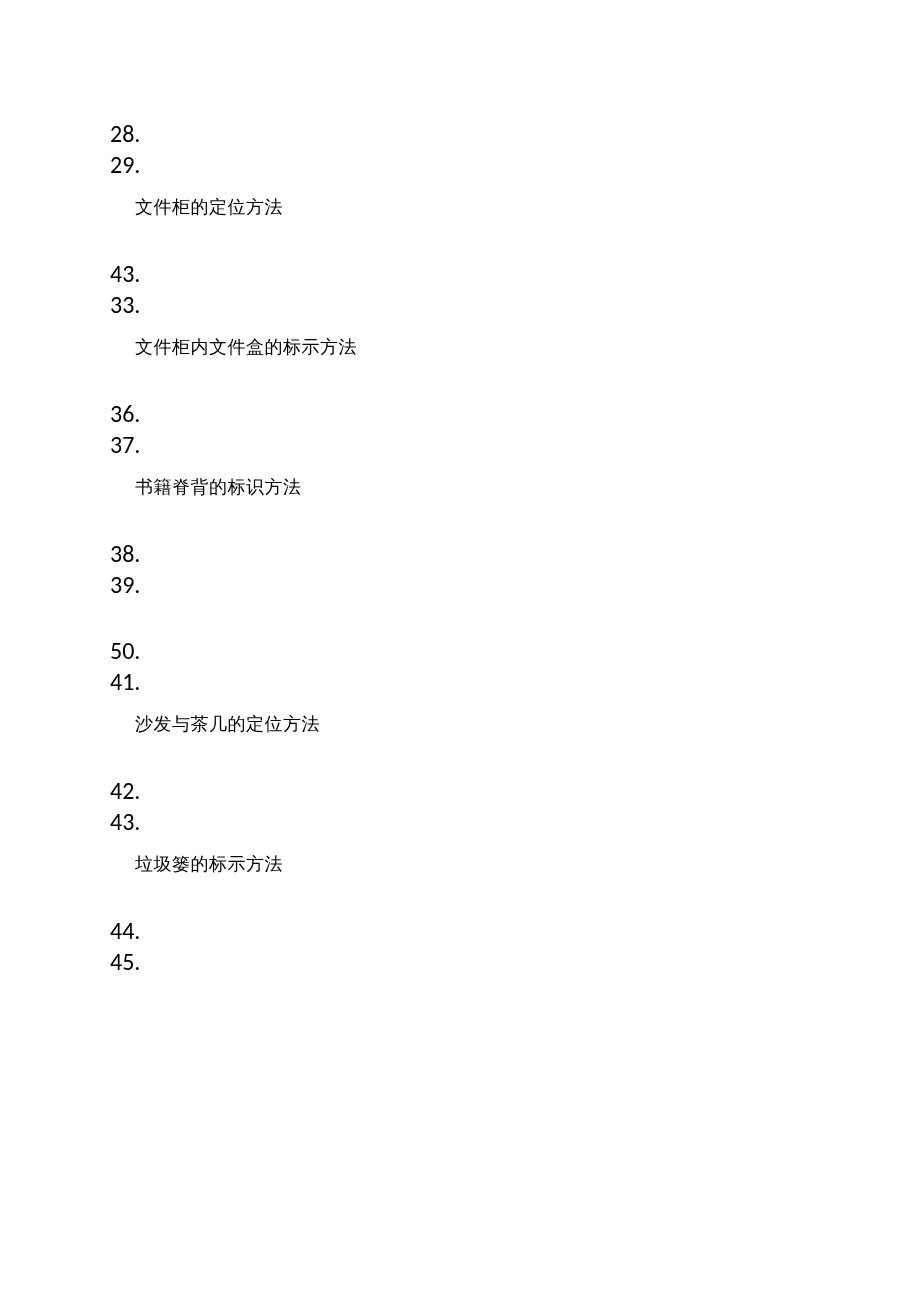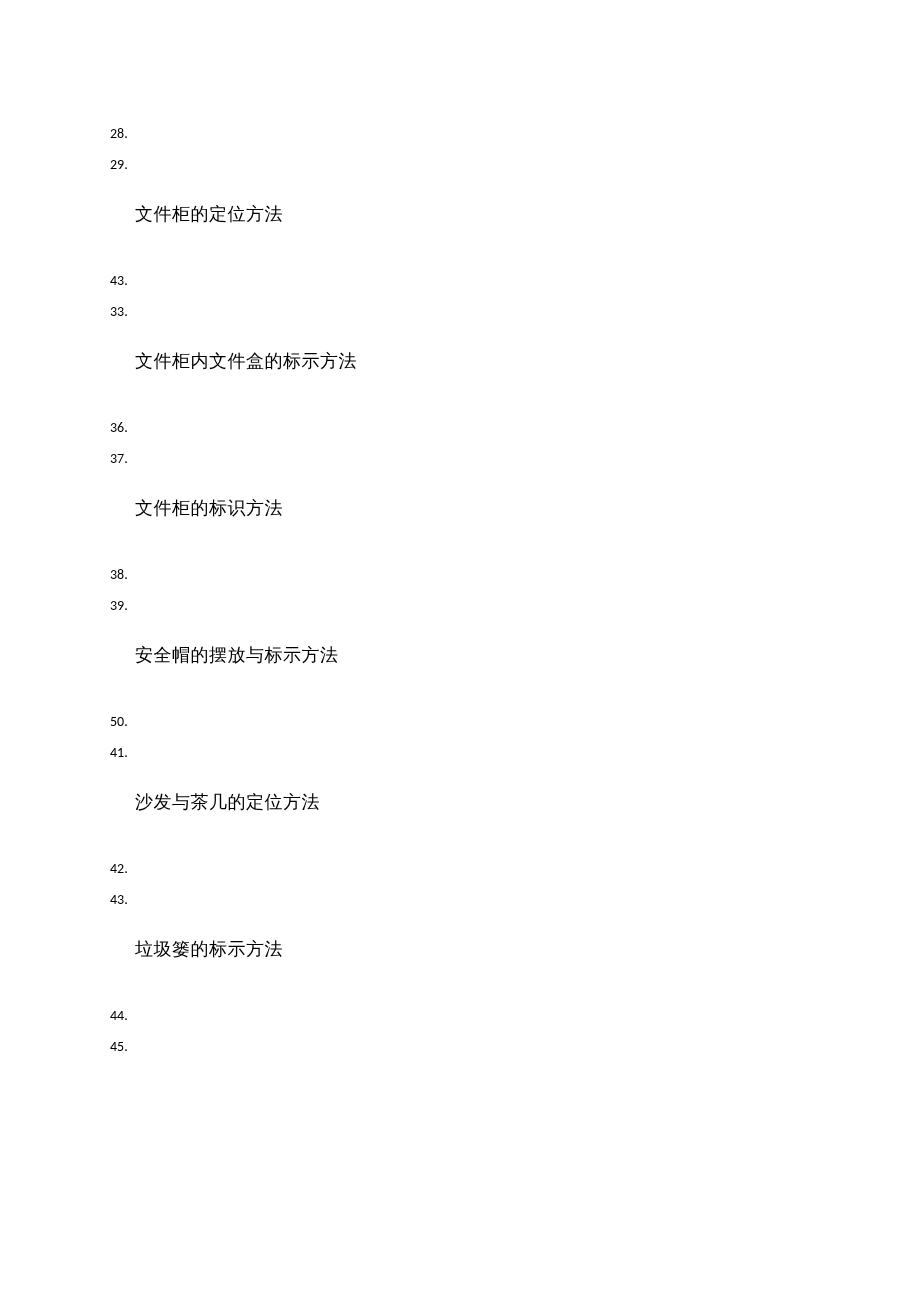--- a/index.html
+++ b/index.html
@@ -16,32 +16,32 @@
       position: relative;
     }
     .content {
       position: absolute;
       left: 110px;
       top: 118px;
       width: 700px;
     }
     .num {
       font-family: "Calibri", sans-serif;
-      font-size: 14px;
+      font-size: 24px;
       line-height: 31px;
       color: #000000;
       letter-spacing: 0px;
     }
     .desc {
       font-family: "SimSun", "宋体", serif;
       font-size: 18px;
       line-height: 31px;
       color: #000000;
       padding-left: 25px;
-      margin-top: 19px;
+      margin-top: 12px;
       letter-spacing: 0.5px;
     }
     .section {
       margin-bottom: 35px;
     }
     .section:last-child {
       margin-bottom: 8px;
     }
   </style>
 </head>
@@ -59,27 +59,26 @@
   <div class="section">
     <div class="num">43.</div>
     <div class="num">33.</div>
     <div class="desc">文件柜内文件盒的标示方法</div>
   </div>
 
 
   <div class="section">
     <div class="num">36.</div>
     <div class="num">37.</div>
-    <div class="desc">文件柜的标识方法</div>
+    <div class="desc">书籍脊背的标识方法</div>
   </div>
 
   <div class="section">
     <div class="num">38.</div>
     <div class="num">39.</div>
-    <div class="desc">安全帽的摆放与标示方法</div>
   </div>
 
   <div class="section">
     <div class="num">50.</div>
     <div class="num">41.</div>
     <div class="desc">沙发与茶几的定位方法</div>
   </div>
 
   <div class="section">
     <div class="num">42.</div>

